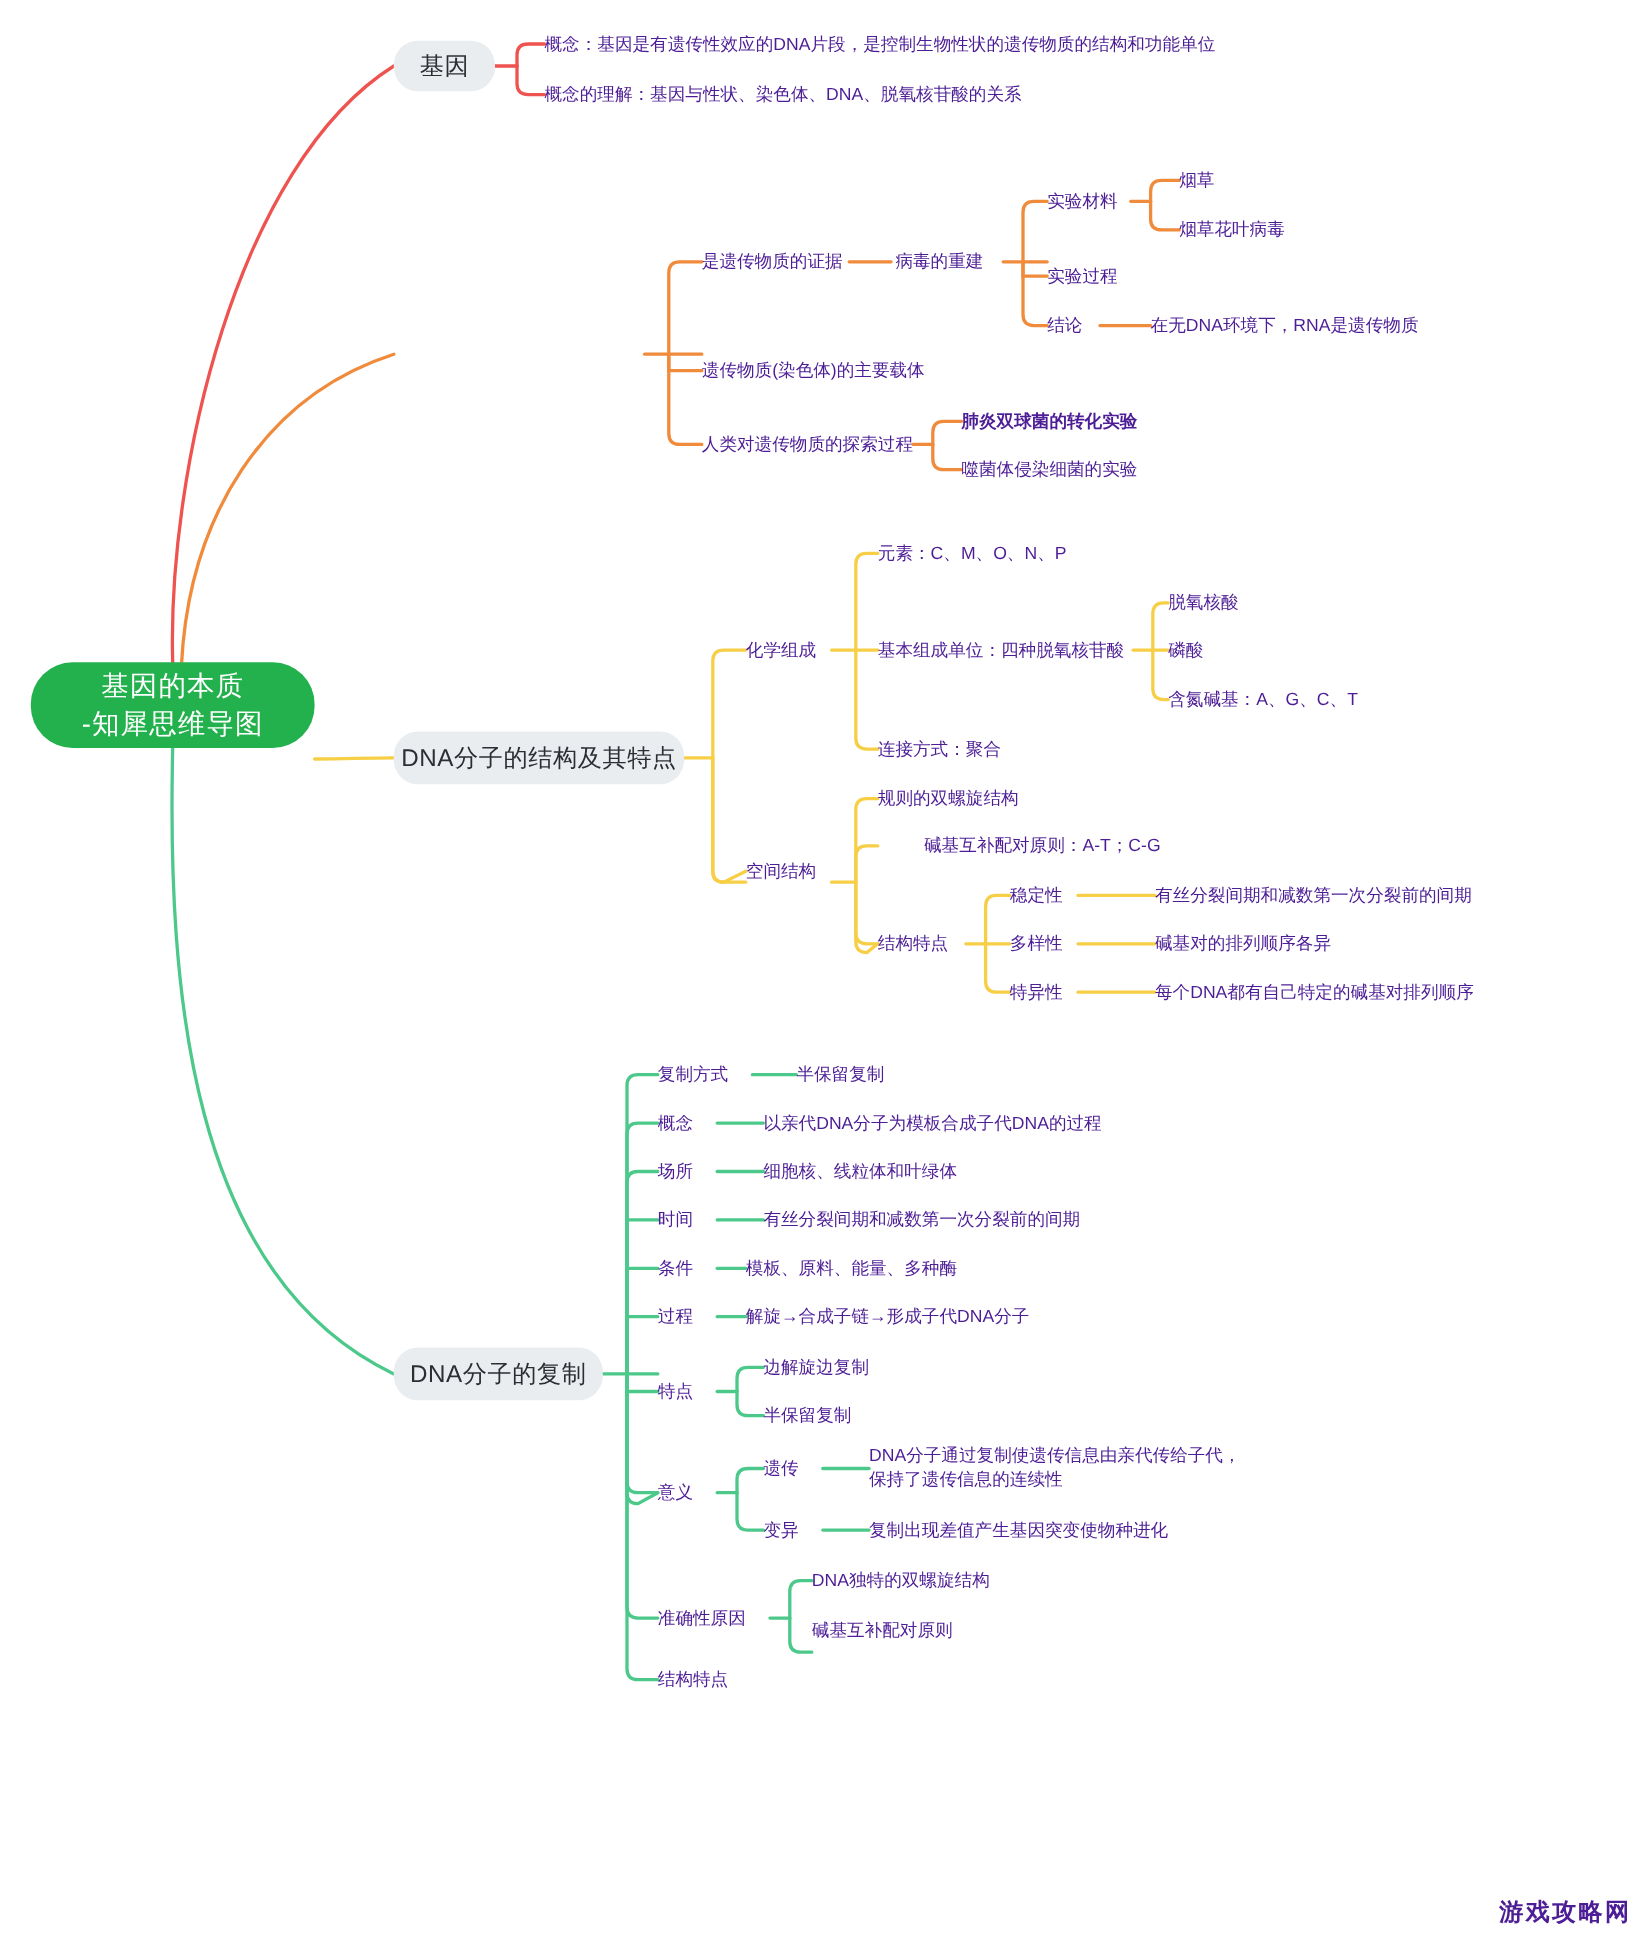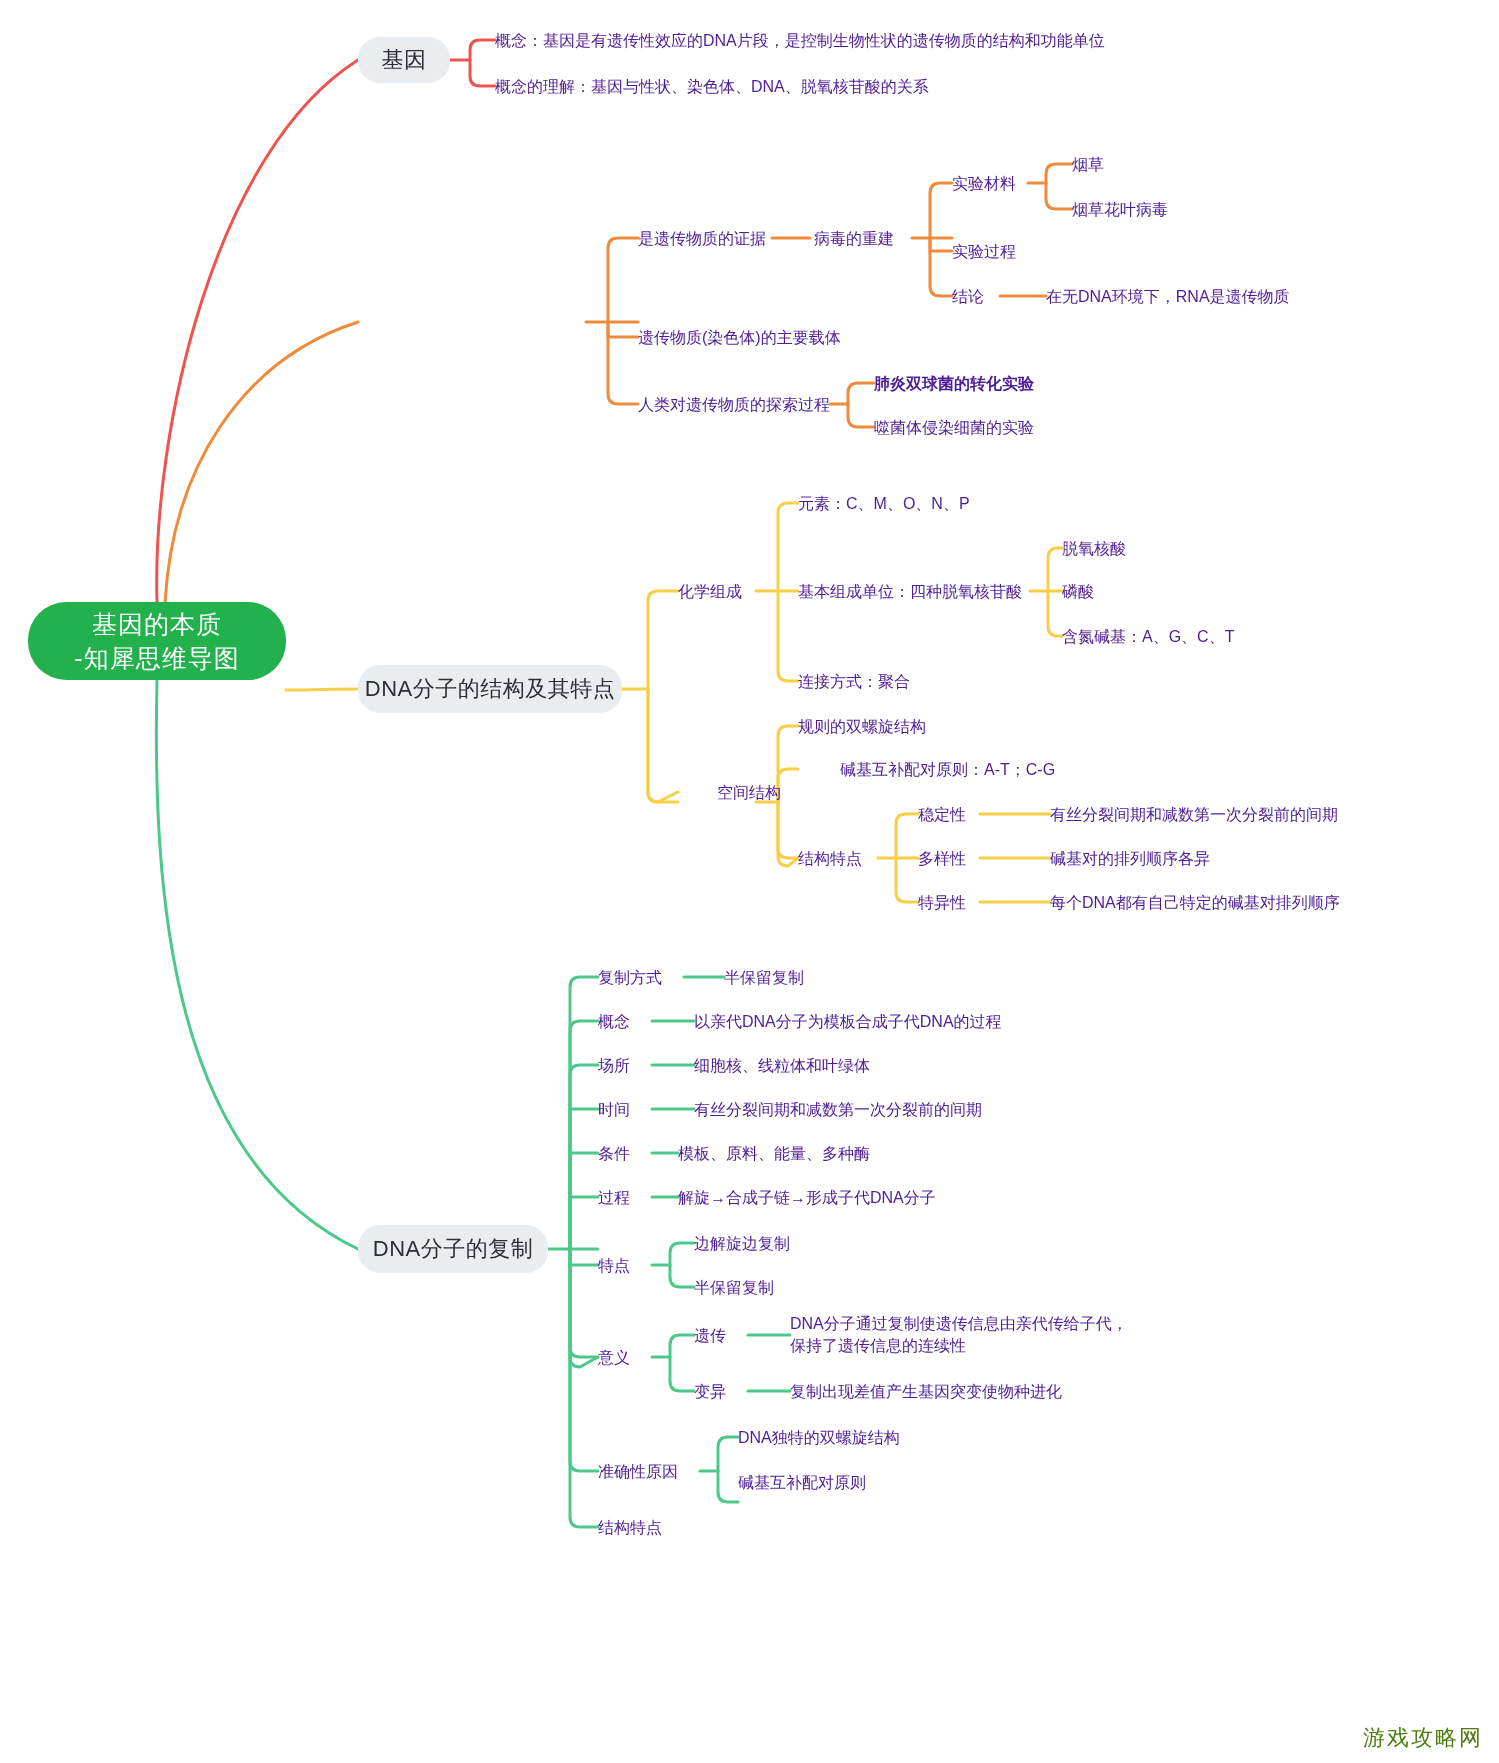--- a/index.html
+++ b/index.html
@@ -18,21 +18,21 @@
     background:#eaedf0;color:#2b2f33;border-radius:22px;
     display:flex;align-items:center;justify-content:center;
     font-size:22px;letter-spacing:.5px;
   }
   
   .leaf{
     color:#4c1d95;font-size:16px;line-height:23px;
     display:flex;align-items:center;
   }
   .leaf.two{line-height:22px;display:block;padding-top:1px;}
-  .wm{position:absolute;right:16px;bottom:10px;color:#4d7c0f;font-size:22px;letter-spacing:2px;}
+  .wm{position:absolute;right:16px;bottom:10px;color:#4c1d95;font-size:22px;letter-spacing:2px;font-weight:bold;}
 </style>
 </head>
 <body>
 
 <div id="canvas">
 
   <svg id="wires" viewBox="0 0 1499 1763" xmlns="http://www.w3.org/2000/svg">
     <g fill="none" stroke-linecap="round" stroke-width="3">
 
       <path d="M157,602 C152,430 215,150 358,60" stroke="#ef5350"></path>
@@ -161,21 +161,21 @@
   <div class="node leaf" id="n-dnam_c2_1" style="left: 874px; top: 415px; width: 170px; height: 24px;">噬菌体侵染细菌的实验</div>
 
   <div class="node pill" id="n-str_pill" style="left: 358px; top: 665px; width: 264px; height: 48px;">DNA分子的结构及其特点</div>
   <div class="node leaf" id="n-str_chem" style="left: 678px; top: 579px; width: 72px; height: 24px;">化学组成</div>
   <div class="node leaf" id="n-str_chem_0" style="left: 798px; top: 491px; width: 180px; height: 24px;">元素：C、M、O、N、P</div>
   <div class="node leaf" id="n-str_chem_1" style="left: 798px; top: 579px; width: 226px; height: 24px;">基本组成单位：四种脱氧核苷酸</div>
   <div class="node leaf" id="n-str_chem_1a" style="left: 1062px; top: 536px; width: 100px; height: 24px;">脱氧核酸</div>
   <div class="node leaf" id="n-str_chem_1b" style="left: 1062px; top: 579px; width: 60px; height: 24px;">磷酸</div>
   <div class="node leaf" id="n-str_chem_1c" style="left: 1062px; top: 624px; width: 180px; height: 24px;">含氮碱基：A、G、C、T</div>
   <div class="node leaf" id="n-str_chem_2" style="left: 798px; top: 669px; width: 120px; height: 24px;">连接方式：聚合</div>
-  <div class="node leaf" id="n-str_space" style="left: 717px; top: 780px; width: 72px; height: 24px; font-family: Liberation Serif, serif;">空间结构</div>
+  <div class="node leaf" id="n-str_space" style="left: 678px; top: 780px; width: 72px; height: 24px; font-family: Liberation Serif, serif;">空间结构</div>
   <div class="node leaf" id="n-str_space_0" style="left: 798px; top: 714px; width: 150px; height: 24px;">规则的双螺旋结构</div>
   <div class="node leaf" id="n-str_space_1" style="left: 840px; top: 757px; width: 210px; height: 24px; text-align: center;">碱基互补配对原则：A-T；C-G</div>
   <div class="node leaf" id="n-str_space_2" style="left: 798px; top: 846px; width: 72px; height: 24px;">结构特点</div>
   <div class="node leaf" id="n-str_stab" style="left: 918px; top: 802px; width: 54px; height: 24px;">稳定性</div>
   <div class="node leaf" id="n-str_stab_0" style="left: 1050px; top: 802px; width: 250px; height: 24px;">有丝分裂间期和减数第一次分裂前的间期</div>
   <div class="node leaf" id="n-str_div" style="left: 918px; top: 846px; width: 54px; height: 24px;">多样性</div>
   <div class="node leaf" id="n-str_div_0" style="left: 1050px; top: 846px; width: 190px; height: 24px;">碱基对的排列顺序各异</div>
   <div class="node leaf" id="n-str_spec" style="left: 918px; top: 890px; width: 54px; height: 24px;">特异性</div>
   <div class="node leaf" id="n-str_spec_0" style="left: 1050px; top: 890px; width: 250px; height: 24px;">每个DNA都有自己特定的碱基对排列顺序</div>
 

